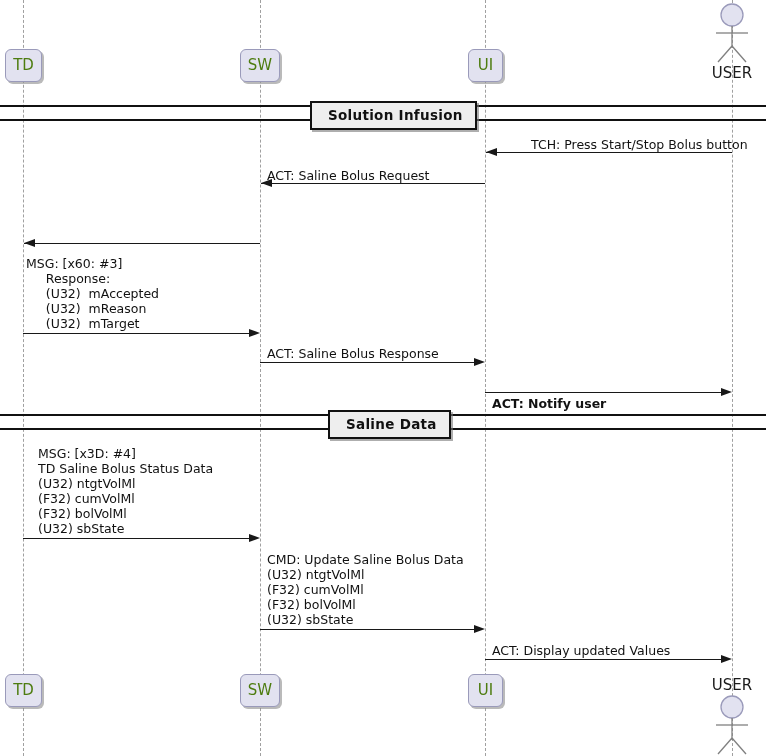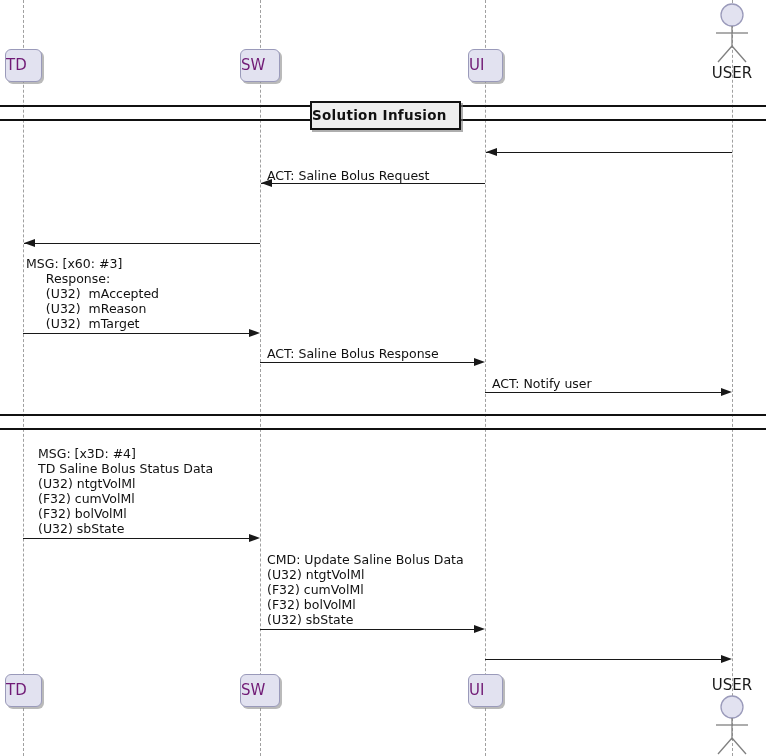--- a/index.html
+++ b/index.html
@@ -25,23 +25,23 @@
     top: 0;
     height: 756px;
   }
   .participant-box {
     position: absolute;
     box-sizing: border-box;
     background: #E2E2F0;
     border: 1px solid #9A9ABA;
     border-radius: 6px;
     box-shadow: 2px 2px 0px rgba(130,130,130,0.55);
-    text-align: left;
+    text-align: center;
     font-size: 15px;
-    color: #701a75;
+    color: #4d7c0f;
     line-height: 30px;
     height: 33px;
   }
   .actor {
     position: absolute;
     width: 60px;
     height: 62px;
   }
   .actor-label {
     position: absolute;
@@ -59,21 +59,21 @@
   }
   .divider-box {
     position: absolute;
     box-sizing: border-box;
     background: #EEEEEE;
     border: 2px solid #111111;
     font-weight: bold;
     font-size: 13.5px;
     color: #111111;
     text-align: center;
-    padding: 4px 12px 5px 0;
+    padding: 4px 12px 5px 16px;
     letter-spacing: 0.3px;
     box-shadow: 2px 2px 0px rgba(120,120,120,0.6);
   }
   .arrow-line {
     position: absolute;
     height: 0;
     border-top: 1px solid #181818;
   }
   .arrow-head {
     position: absolute;
@@ -120,20 +120,21 @@
       <line x1="30" y1="44" x2="16" y2="60" stroke="#808080" stroke-width="1.3"></line>
       <line x1="30" y1="44" x2="44" y2="60" stroke="#808080" stroke-width="1.3"></line>
     </svg>
   </div>
   <div class="actor-label" style="left:692px; top:64px;">USER</div>
 
   <div class="divider-line" style="top:105px;"></div>
   <div class="divider-line" style="top:119px;"></div>
   <div class="divider-box" style="left:310px; top:101px;">Solution Infusion</div>
 
+  <div class="msg-label" style="left:531px; top:137px;">TCH: Press Start/Stop Bolus button</div>
   <div class="arrow-line" style="left:486px; top:152px; width:246px;"></div>
   <div class="arrow-head left" style="left:486px; top:148px;"></div>
 
   <div class="msg-label" style="left:267px; top:168px;">ACT: Saline Bolus Request</div>
   <div class="arrow-line" style="left:261px; top:183px; width:224px;"></div>
   <div class="arrow-head left" style="left:261px; top:179px;"></div>
 
   <div class="arrow-line" style="left:24px; top:243px; width:236px;"></div>
   <div class="arrow-head left" style="left:24px; top:239px;"></div>
 
@@ -142,44 +143,46 @@
      (U32)  mAccepted
      (U32)  mReason
      (U32)  mTarget</span></div>
   <div class="arrow-line" style="left:23px; top:333px; width:226px;"></div>
   <div class="arrow-head right" style="left:249px; top:329px;"></div>
 
   <div class="msg-label" style="left:267px; top:346px;">ACT: Saline Bolus Response</div>
   <div class="arrow-line" style="left:260px; top:362px; width:214px;"></div>
   <div class="arrow-head right" style="left:474px; top:358px;"></div>
 
-  <div class="msg-label" style="left:492px; top:376px;">ACT: Notify user</div>
+  <div class="msg-label" style="left:492px; top:396px;font-weight:bold;">ACT: Notify user</div>
   <div class="arrow-line" style="left:485px; top:392px; width:236px;"></div>
   <div class="arrow-head right" style="left:721px; top:388px;"></div>
 
   <div class="divider-line" style="top:414px;"></div>
   <div class="divider-line" style="top:428px;"></div>
+  <div class="divider-box" style="left:328px; top:410px;">Saline Data</div>
 
   <div class="msg-label" style="left:38px; top:446px;"><span>MSG: [x3D: #4]
 TD Saline Bolus Status Data
 (U32) ntgtVolMl
 (F32) cumVolMl
 (F32) bolVolMl
 (U32) sbState</span></div>
   <div class="arrow-line" style="left:23px; top:538px; width:226px;"></div>
   <div class="arrow-head right" style="left:249px; top:534px;"></div>
 
   <div class="msg-label" style="left:267px; top:552px;"><span>CMD: Update Saline Bolus Data
 (U32) ntgtVolMl
 (F32) cumVolMl
 (F32) bolVolMl
 (U32) sbState</span></div>
   <div class="arrow-line" style="left:260px; top:629px; width:214px;"></div>
   <div class="arrow-head right" style="left:474px; top:625px;"></div>
 
+  <div class="msg-label" style="left:492px; top:643px;">ACT: Display updated Values</div>
   <div class="arrow-line" style="left:485px; top:659px; width:236px;"></div>
   <div class="arrow-head right" style="left:721px; top:655px;"></div>
 
   <div class="participant-box" style="left:5px; top:674px; width:37px;">TD</div>
   <div class="participant-box" style="left:240px; top:674px; width:40px;">SW</div>
   <div class="participant-box" style="left:468px; top:674px; width:35px;">UI</div>
 
   <div class="actor-label" style="left:692px; top:676px;">USER</div>
   <div class="actor" style="left:702px; top:694px;">
     <svg width="60" height="62" viewBox="0 0 60 62">

